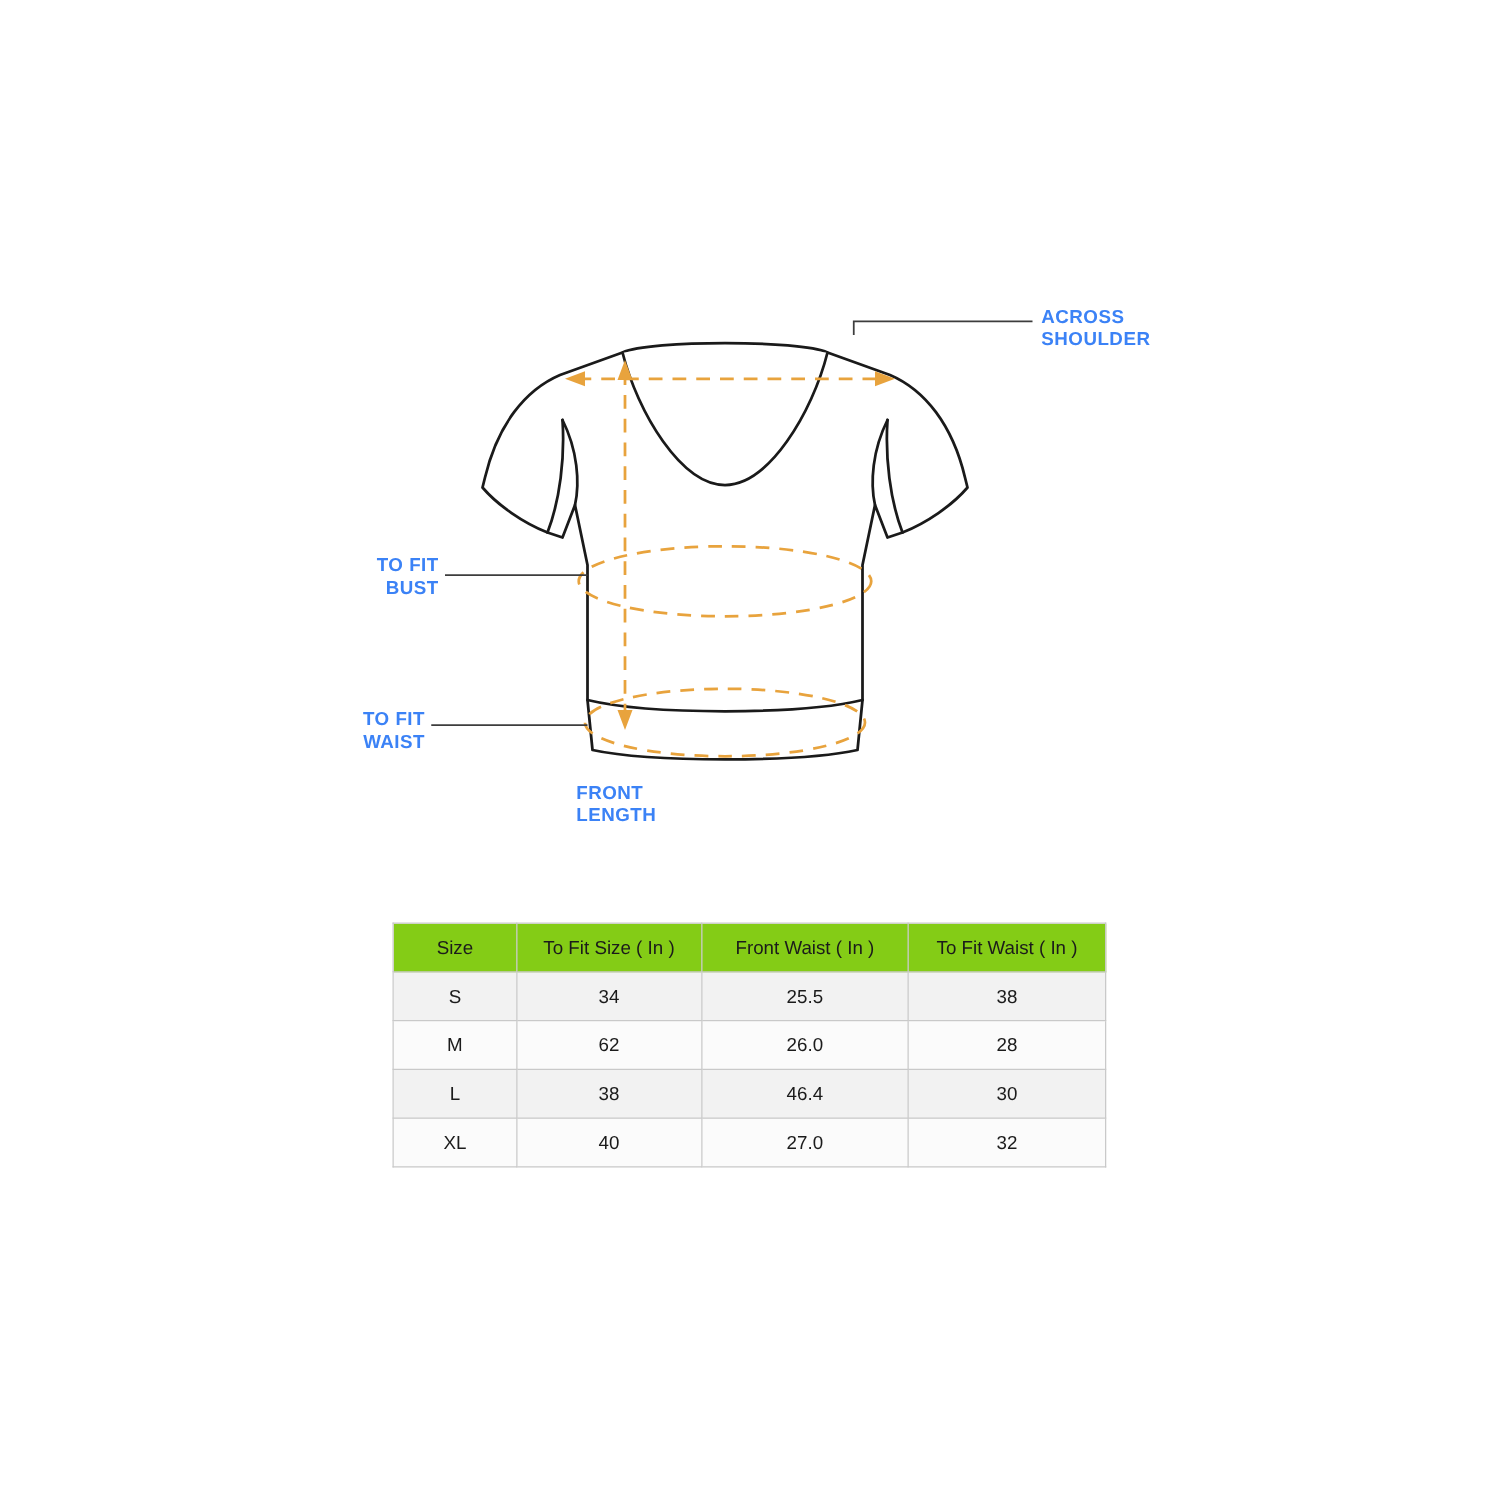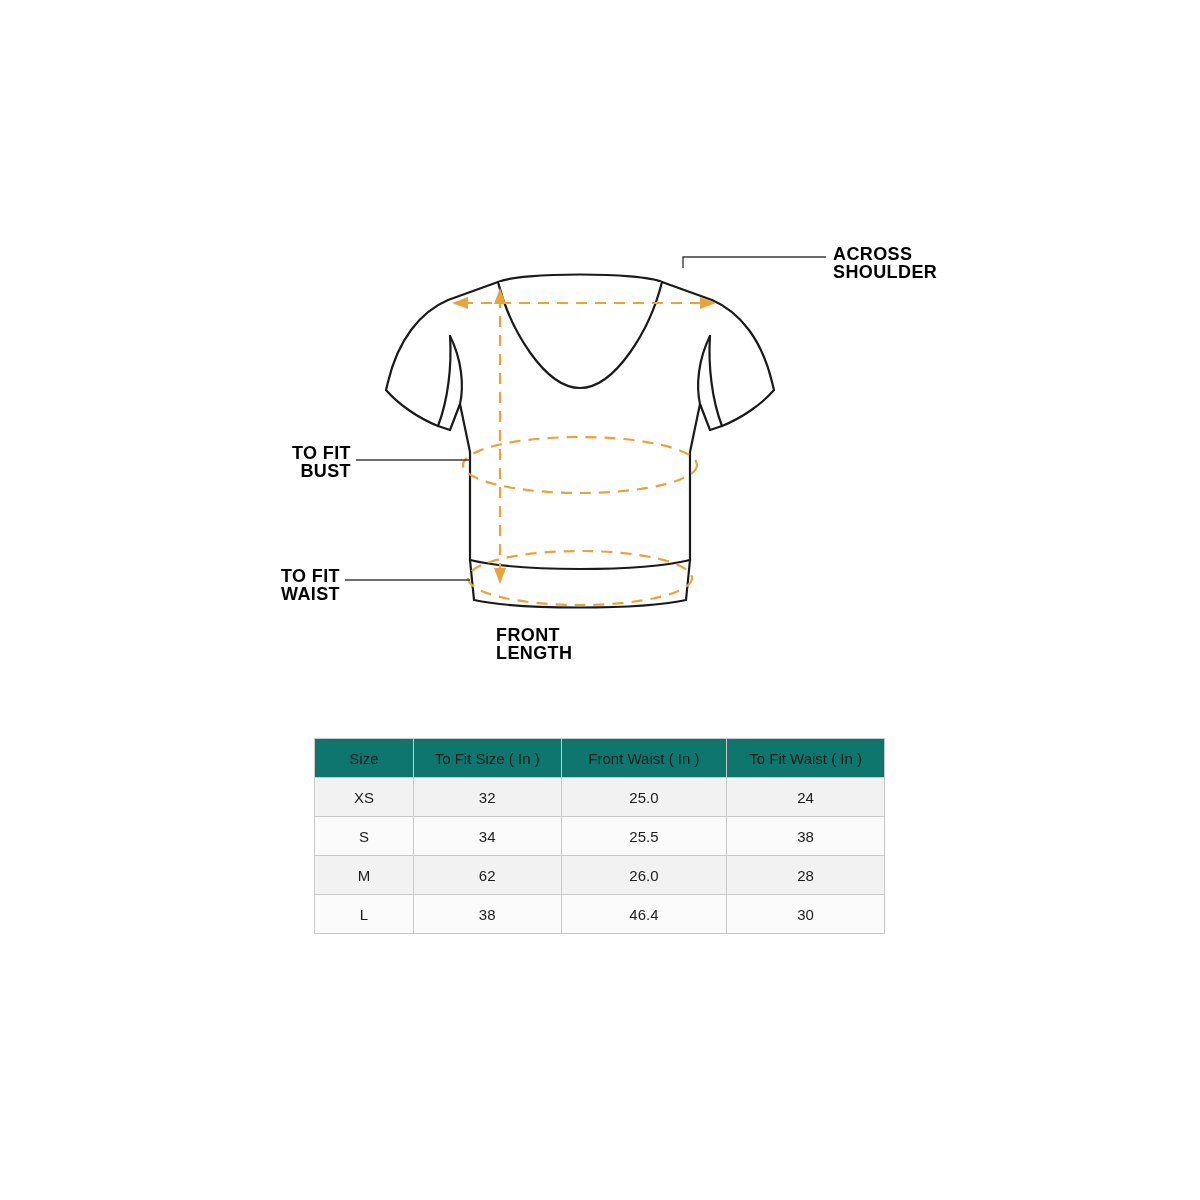--- a/index.html
+++ b/index.html
@@ -20,46 +20,46 @@
     left: 0;
     top: 0;
     width: 1200px;
     height: 700px;
   }
   #diagram-stage svg {
     display: block;
   }
   .callout-label {
     position: absolute;
-    font-size: 18px;
+    font-size: 15px;
     font-weight: bold;
     letter-spacing: 0.4px;
     line-height: 18px;
-    color: #000000;
+    color: #3b82f6;
     white-space: pre-line;
   }
   #label-across-shoulder {
     left: 833px;
     top: 245px;
     text-align: left;
   }
   #label-to-fit-bust {
     left: 186px;
     top: 444px;
     width: 165px;
     text-align: right;
   }
   #label-to-fit-waist {
     left: 175px;
     top: 567px;
     width: 165px;
     text-align: right;
   }
   #label-front-length {
-    left: 496px;
+    left: 461px;
     top: 626px;
     text-align: left;
   }
 
   #size-table-wrap {
     position: absolute;
     left: 314px;
     top: 738px;
     width: 571px;
   }
@@ -72,21 +72,21 @@
   table#size-table th,
   table#size-table td {
     border: 1px solid #c9c9c9;
     height: 38px;
     text-align: center;
     vertical-align: middle;
     font-weight: normal;
     padding: 0 4px;
   }
   table#size-table thead th {
-    background: #0f766e;
+    background: #84cc16;
     font-weight: normal;
   }
   table#size-table tbody tr td {
     background: #f2f2f2;
   }
   table#size-table tbody tr:nth-child(even) td {
     background: #fbfbfb;
   }
   table#size-table col.col-size { width: 99px; }
   table#size-table col.col-bust { width: 148px; }
@@ -179,38 +179,38 @@
     <thead>
       <tr>
         <th>Size</th>
         <th>To Fit Size ( In )</th>
         <th>Front Waist ( In )</th>
         <th>To Fit Waist ( In )</th>
       </tr>
     </thead>
     <tbody>
       <tr>
-        <td>XS</td>
-        <td>32</td>
-        <td>25.0</td>
-        <td>24</td>
-      </tr>
-      <tr>
         <td>S</td>
         <td>34</td>
         <td>25.5</td>
         <td>38</td>
       </tr>
       <tr>
         <td>M</td>
         <td>62</td>
         <td>26.0</td>
         <td>28</td>
       </tr>
       <tr>
         <td>L</td>
         <td>38</td>
         <td>46.4</td>
         <td>30</td>
       </tr>
+      <tr>
+        <td>XL</td>
+        <td>40</td>
+        <td>27.0</td>
+        <td>32</td>
+      </tr>
     </tbody>
   </table>
 </div>
 
 </body></html>

